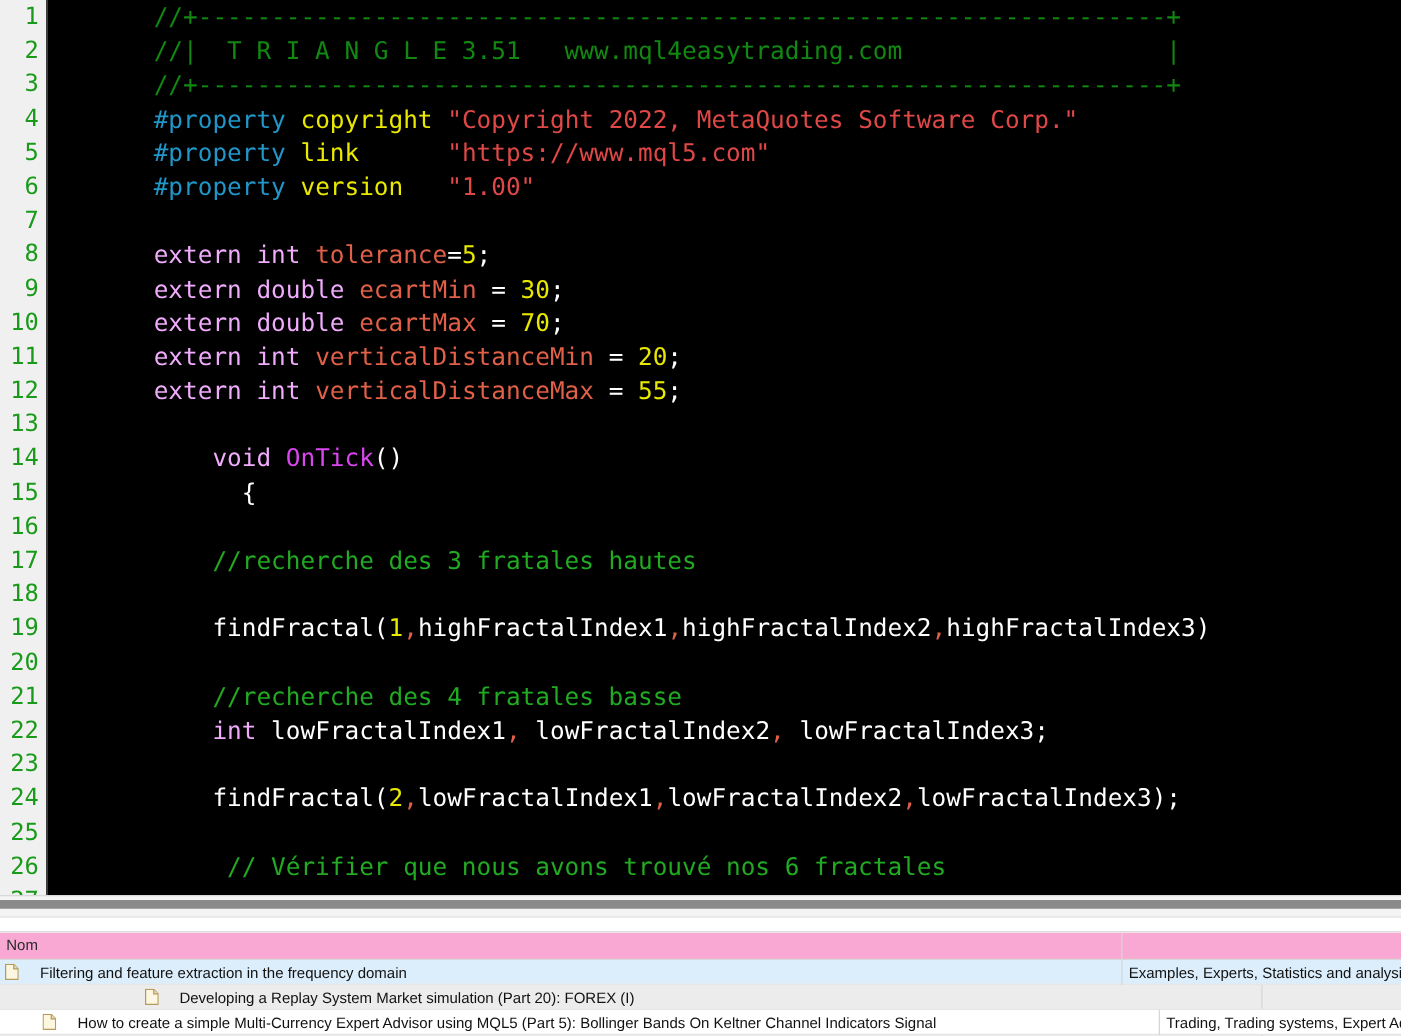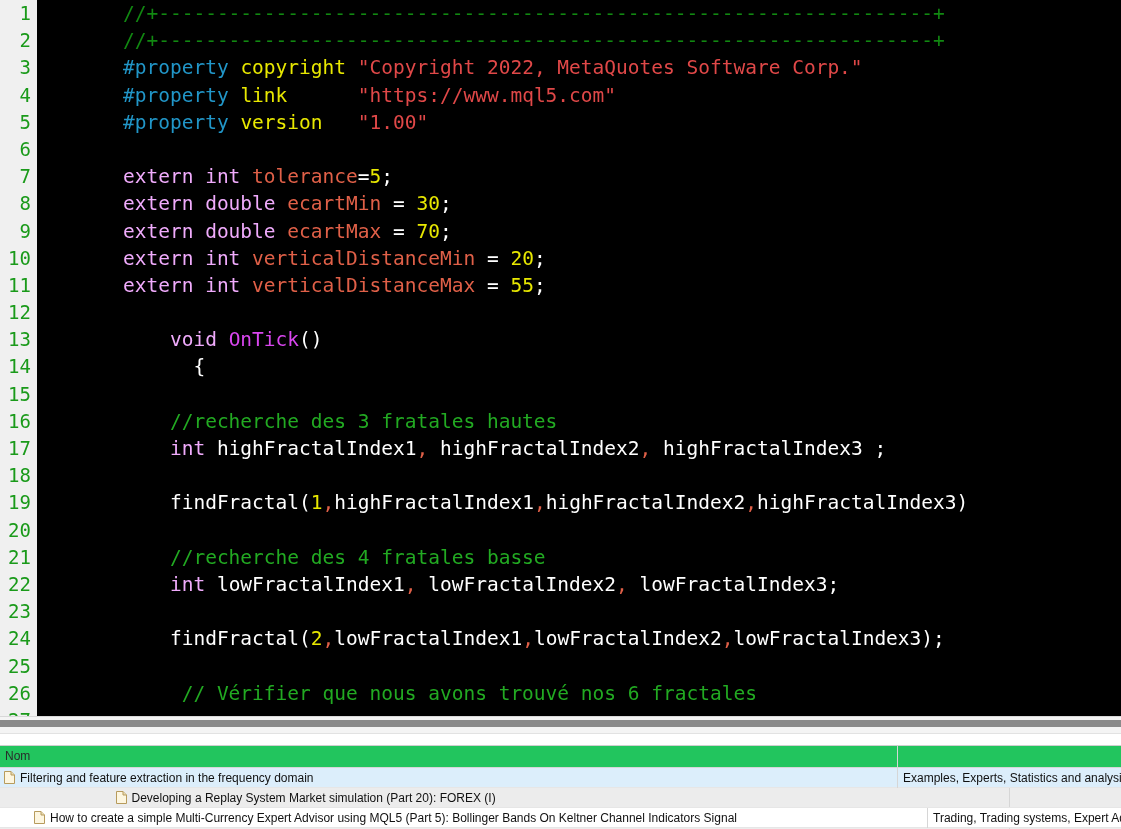--- a/index.html
+++ b/index.html
@@ -92,21 +92,21 @@
   
   .listpanel{
     flex:1;
     background:#ffffff;
     overflow:hidden;
     position:relative;
   }
   .lp-header{
     display:flex;
     height:21px;
-    background:#22c55e;
+    background:#f9a8d4;
     border-bottom:1px solid #d6d6d6;
     font-size:12px;
     color:#2a2a2a;
     align-items:center;
   }
   .lp-header .hc{
     box-sizing:border-box;
     padding-left:5px;
     height:21px;
     line-height:21px;
@@ -126,21 +126,21 @@
     box-sizing:border-box;
     border-bottom:1px solid #e6e6e6;
   }
   .lrow.sel{background:#dceefb;}
   .lrow.alt{background:#ececec;flex-direction:column;}
   .lrow.plain{background:#ffffff;padding-left:30px;}
   .lrow .c-name{
     width:898px;min-width:898px;
     box-sizing:border-box;
     display:flex;align-items:center;
-    gap:5px;
+    gap:17px;
     padding-left:4px;
     overflow:hidden;white-space:nowrap;
     border-right:1px solid #d6d6d6;
     height:20px;
   }
   .lrow .c-cat{
     flex:1;
     box-sizing:border-box;
     padding-left:5px;
     overflow:hidden;white-space:nowrap;
@@ -181,36 +181,36 @@
         <div class="ln">21</div>
         <div class="ln">22</div>
         <div class="ln">23</div>
         <div class="ln">24</div>
         <div class="ln">25</div>
         <div class="ln">26</div>
         <div class="ln">27</div>
       </div>
     <div class="code" id="codearea">
         <div class="cl"><span class="t-cmt">    //+------------------------------------------------------------------+</span></div>
+        <div class="cl"><span class="t-cmt">    //|  T R I A N G L E 3.51   www.mql4easytrading.com                  |</span></div>
         <div class="cl"><span class="t-cmt">    //+------------------------------------------------------------------+</span></div>
         <div class="cl"><span class="t-pre">    #property </span><span class="t-prop">copyright </span><span class="t-str">"Copyright 2022, MetaQuotes Software Corp."</span></div>
         <div class="cl"><span class="t-pre">    #property </span><span class="t-prop">link      </span><span class="t-str">"https://www.mql5.com"</span></div>
         <div class="cl"><span class="t-pre">    #property </span><span class="t-prop">version   </span><span class="t-str">"1.00"</span></div>
         <div class="cl"></div>
         <div class="cl"><span class="t-kw">    extern int </span><span class="t-id">tolerance</span><span class="t-punc">=</span><span class="t-num">5</span><span class="t-punc">;</span></div>
         <div class="cl"><span class="t-kw">    extern double </span><span class="t-id">ecartMin </span><span class="t-punc">= </span><span class="t-num">30</span><span class="t-punc">;</span></div>
         <div class="cl"><span class="t-kw">    extern double </span><span class="t-id">ecartMax </span><span class="t-punc">= </span><span class="t-num">70</span><span class="t-punc">;</span></div>
         <div class="cl"><span class="t-kw">    extern int </span><span class="t-id">verticalDistanceMin </span><span class="t-punc">= </span><span class="t-num">20</span><span class="t-punc">;</span></div>
         <div class="cl"><span class="t-kw">    extern int </span><span class="t-id">verticalDistanceMax </span><span class="t-punc">= </span><span class="t-num">55</span><span class="t-punc">;</span></div>
         <div class="cl"></div>
         <div class="cl"><span class="t-kw">        void </span><span class="t-fn">OnTick</span><span class="t-punc">()</span></div>
         <div class="cl"><span class="t-punc">          {</span></div>
         <div class="cl"></div>
         <div class="cl"><span class="t-cmt2">        //recherche des 3 fratales hautes</span></div>
-        <div class="cl"><span class="t-kw">        int </span><span class="t-var">highFractalIndex1</span><span class="t-id">,</span><span class="t-var"> highFractalIndex2</span><span class="t-id">,</span><span class="t-var"> highFractalIndex3 </span><span class="t-punc">;</span></div>
         <div class="cl"></div>
         <div class="cl"><span class="t-var">        findFractal</span><span class="t-punc">(</span><span class="t-num">1</span><span class="t-id">,</span><span class="t-var">highFractalIndex1</span><span class="t-id">,</span><span class="t-var">highFractalIndex2</span><span class="t-id">,</span><span class="t-var">highFractalIndex3</span><span class="t-punc">)</span></div>
         <div class="cl"></div>
         <div class="cl"><span class="t-cmt2">        //recherche des 4 fratales basse</span></div>
         <div class="cl"><span class="t-kw">        int </span><span class="t-var">lowFractalIndex1</span><span class="t-id">,</span><span class="t-var"> lowFractalIndex2</span><span class="t-id">,</span><span class="t-var"> lowFractalIndex3</span><span class="t-punc">;</span></div>
         <div class="cl"></div>
         <div class="cl"><span class="t-var">        findFractal</span><span class="t-punc">(</span><span class="t-num">2</span><span class="t-id">,</span><span class="t-var">lowFractalIndex1</span><span class="t-id">,</span><span class="t-var">lowFractalIndex2</span><span class="t-id">,</span><span class="t-var">lowFractalIndex3</span><span class="t-punc">);</span></div>
         <div class="cl"></div>
         <div class="cl"><span class="t-cmt2">         // Vérifier que nous avons trouvé nos 6 fractales</span></div>
       </div>

